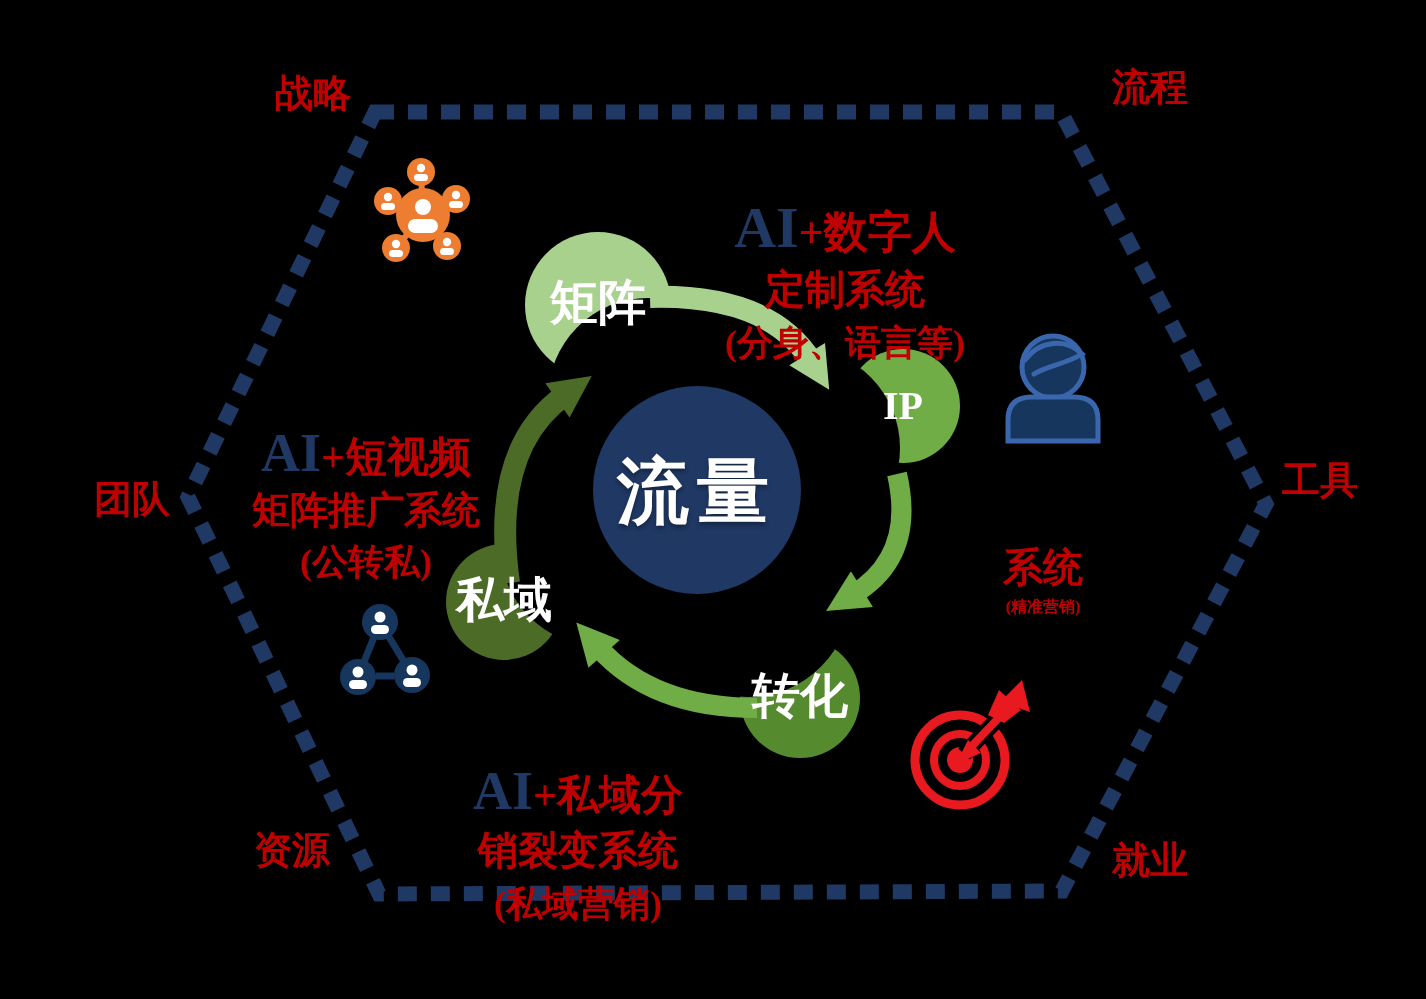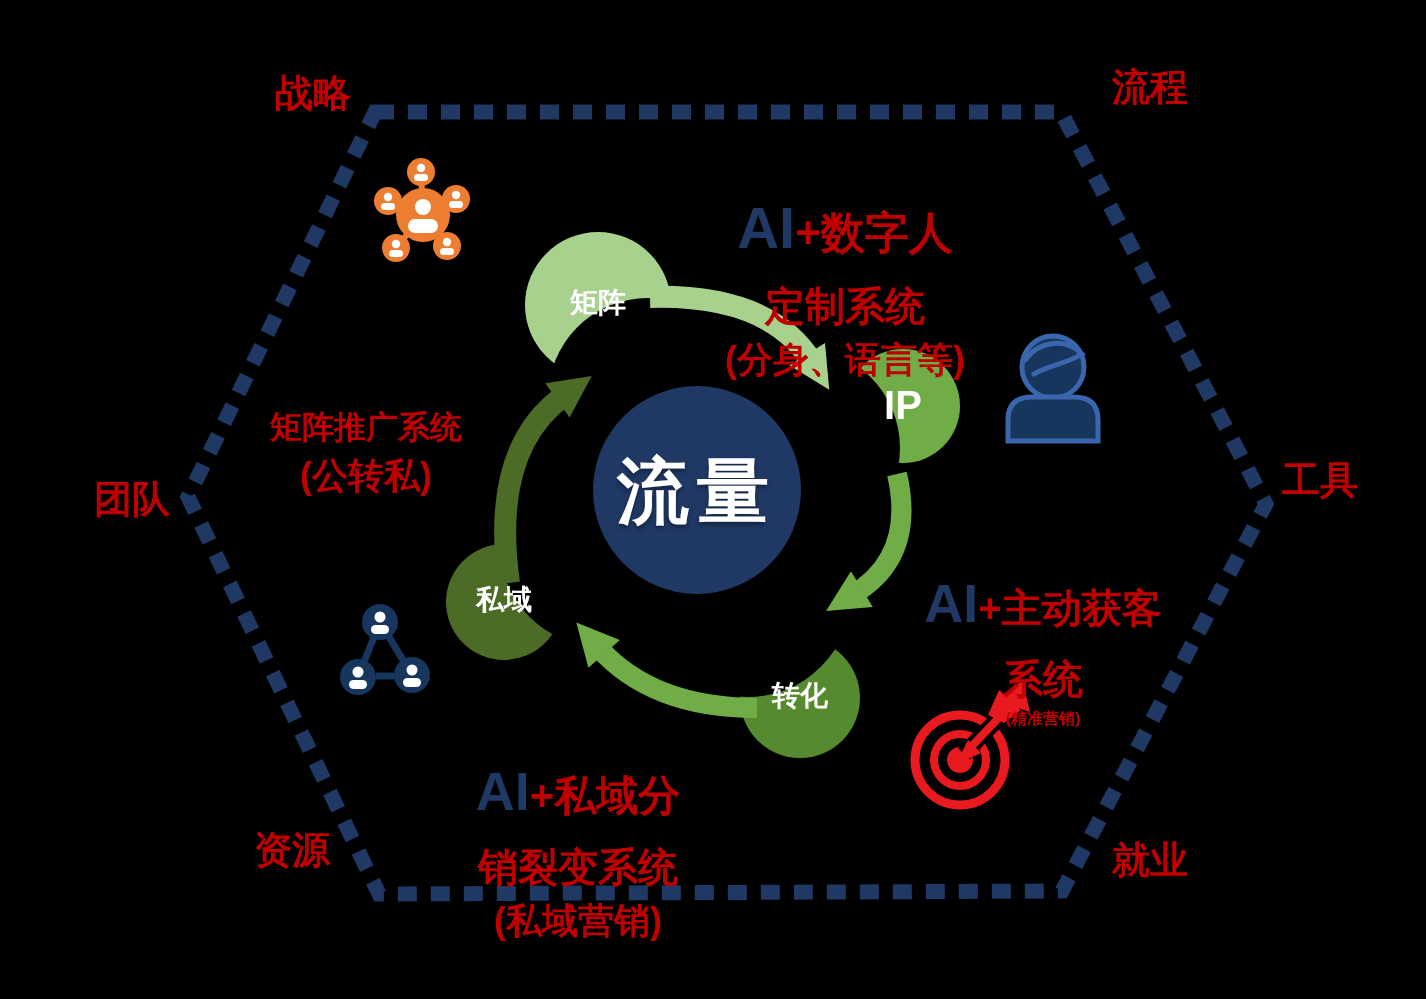--- a/index.html
+++ b/index.html
@@ -1,45 +1,45 @@
 <!DOCTYPE html>
 <html><head>
 <meta charset="utf-8">
 <style>
   * { margin:0; padding:0; box-sizing:border-box; }
   html,body { width:1426px; height:999px; }
   body { font-family:"Liberation Sans", sans-serif; background:#000; overflow:hidden; }
-  .stage { position:relative; width:1426px; height:961px; background:#000; }
+  .stage { position:relative; width:1426px; height:961px; background:#000;font-family:Liberation Serif, serif; }
   .stage > svg { position:absolute; left:0; top:0; }
 
   .corner-label {
     position:absolute; transform:translate(-50%,-50%);
     color:#c00000; font-size:38px; font-weight:800; white-space:nowrap;
   }
 
   .bubble-label {
     position:absolute; transform:translate(-50%,-50%);
     color:#fff; font-weight:800; white-space:nowrap; text-align:center;
   }
-  .bubble-label.small { font-size:28px; }
+  .bubble-label.small { font-size:48px; }
   .bubble-label.ip { font-size:40px; }
   .bubble-label.center { font-size:72px; letter-spacing:8px; text-shadow:0 3px 4px rgba(0,0,0,.35); }
 
   .sys-block {
     position:absolute; text-align:center; color:#c00000; font-weight:800;
   }
   .sys-line1 { white-space:nowrap;margin-top:32px; }
   .sys-ai { color:#1f3864; font-size:58px; font-weight:800; }
   .sys-rest { color:#c00000; font-size:44px; font-weight:800; }
-  .sys-line2 { font-size:40px; margin-top:16px; white-space:nowrap; }
+  .sys-line2 { font-size:40px; margin-top:0; white-space:nowrap; }
   .sys-line3 { font-size:36px; margin-top:2px; white-space:nowrap; }
 
   .sys-block.b .sys-ai { font-size:54px; }
   .sys-block.b .sys-rest { font-size:42px; }
-  .sys-block.b .sys-line2 { font-size:32px; }
+  .sys-block.b .sys-line2 { font-size:38px; }
   .sys-block.c .sys-ai { font-size:54px; }
   .sys-block.c .sys-rest { font-size:40px; }
   .sys-block.c .sys-line3 { font-size:16px; }
   .sys-block.d .sys-ai { font-size:54px; }
   .sys-block.d .sys-rest { font-size:42px; }
 </style>
 </head>
 <body>
 
 <div class="stage">
@@ -164,26 +164,26 @@
   <div class="bubble-label small" style="left:504px; top:600px;">私域</div>
   <div class="bubble-label center" style="left:697px; top:492px;">流量</div>
 
   <div class="sys-block a" style="left:675px; top:162px; width:340px;">
     <div class="sys-line1"><span class="sys-ai">AI</span><span class="sys-rest">+数字人</span></div>
     <div class="sys-line2">定制系统</div>
     <div class="sys-line3">(分身、语言等)</div>
   </div>
 
   <div class="sys-block b" style="left:236px; top:390px; width:260px;">
+    <div class="sys-line1"><span class="sys-ai">AI</span><span class="sys-rest">+短视频</span></div>
     <div class="sys-line2">矩阵推广系统</div>
     <div class="sys-line3">(公转私)</div>
   </div>
 
   <div class="sys-block c" style="left:908px; top:540px; width:270px;">
-    <div class="sys-line1"><span class="sys-ai">AI</span><span class="sys-rest">+主动获客</span></div>
     <div class="sys-line2">系统</div>
     <div class="sys-line3">(精准营销)</div>
   </div>
 
   <div class="sys-block d" style="left:448px; top:728px; width:260px;">
     <div class="sys-line1"><span class="sys-ai">AI</span><span class="sys-rest">+私域分</span></div>
     <div class="sys-line2">销裂变系统</div>
     <div class="sys-line3">(私域营销)</div>
   </div>
 

